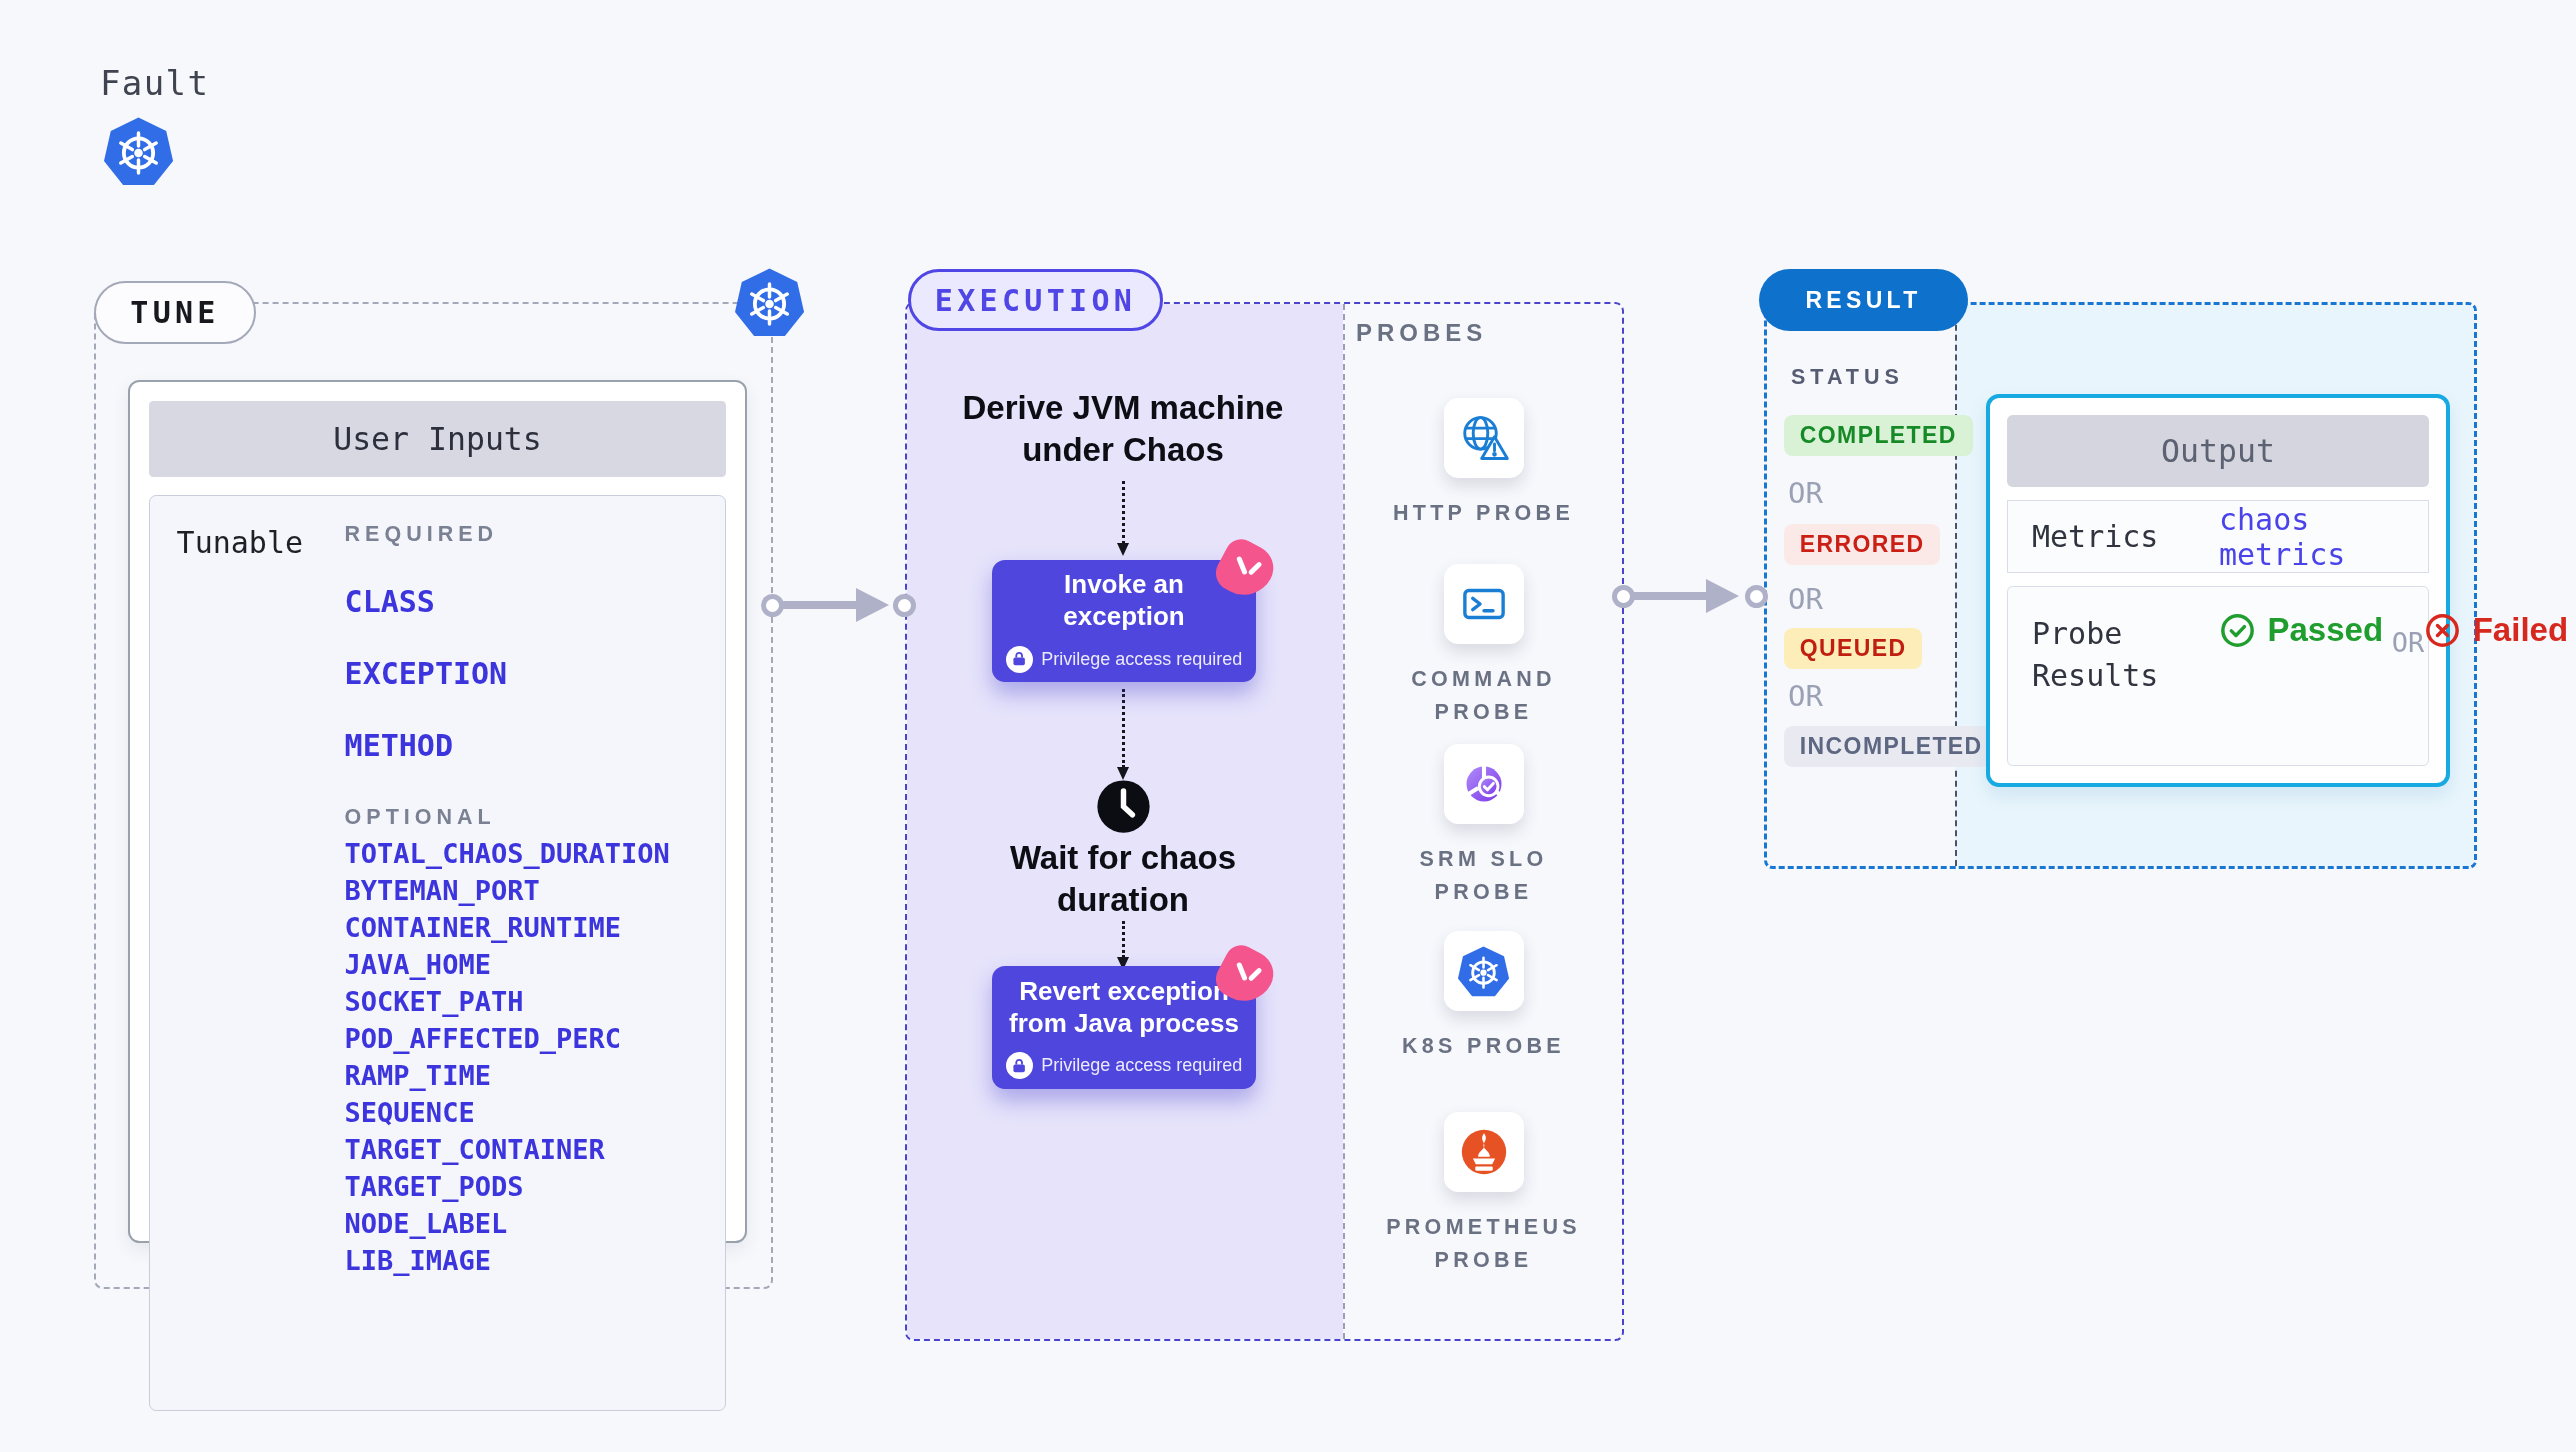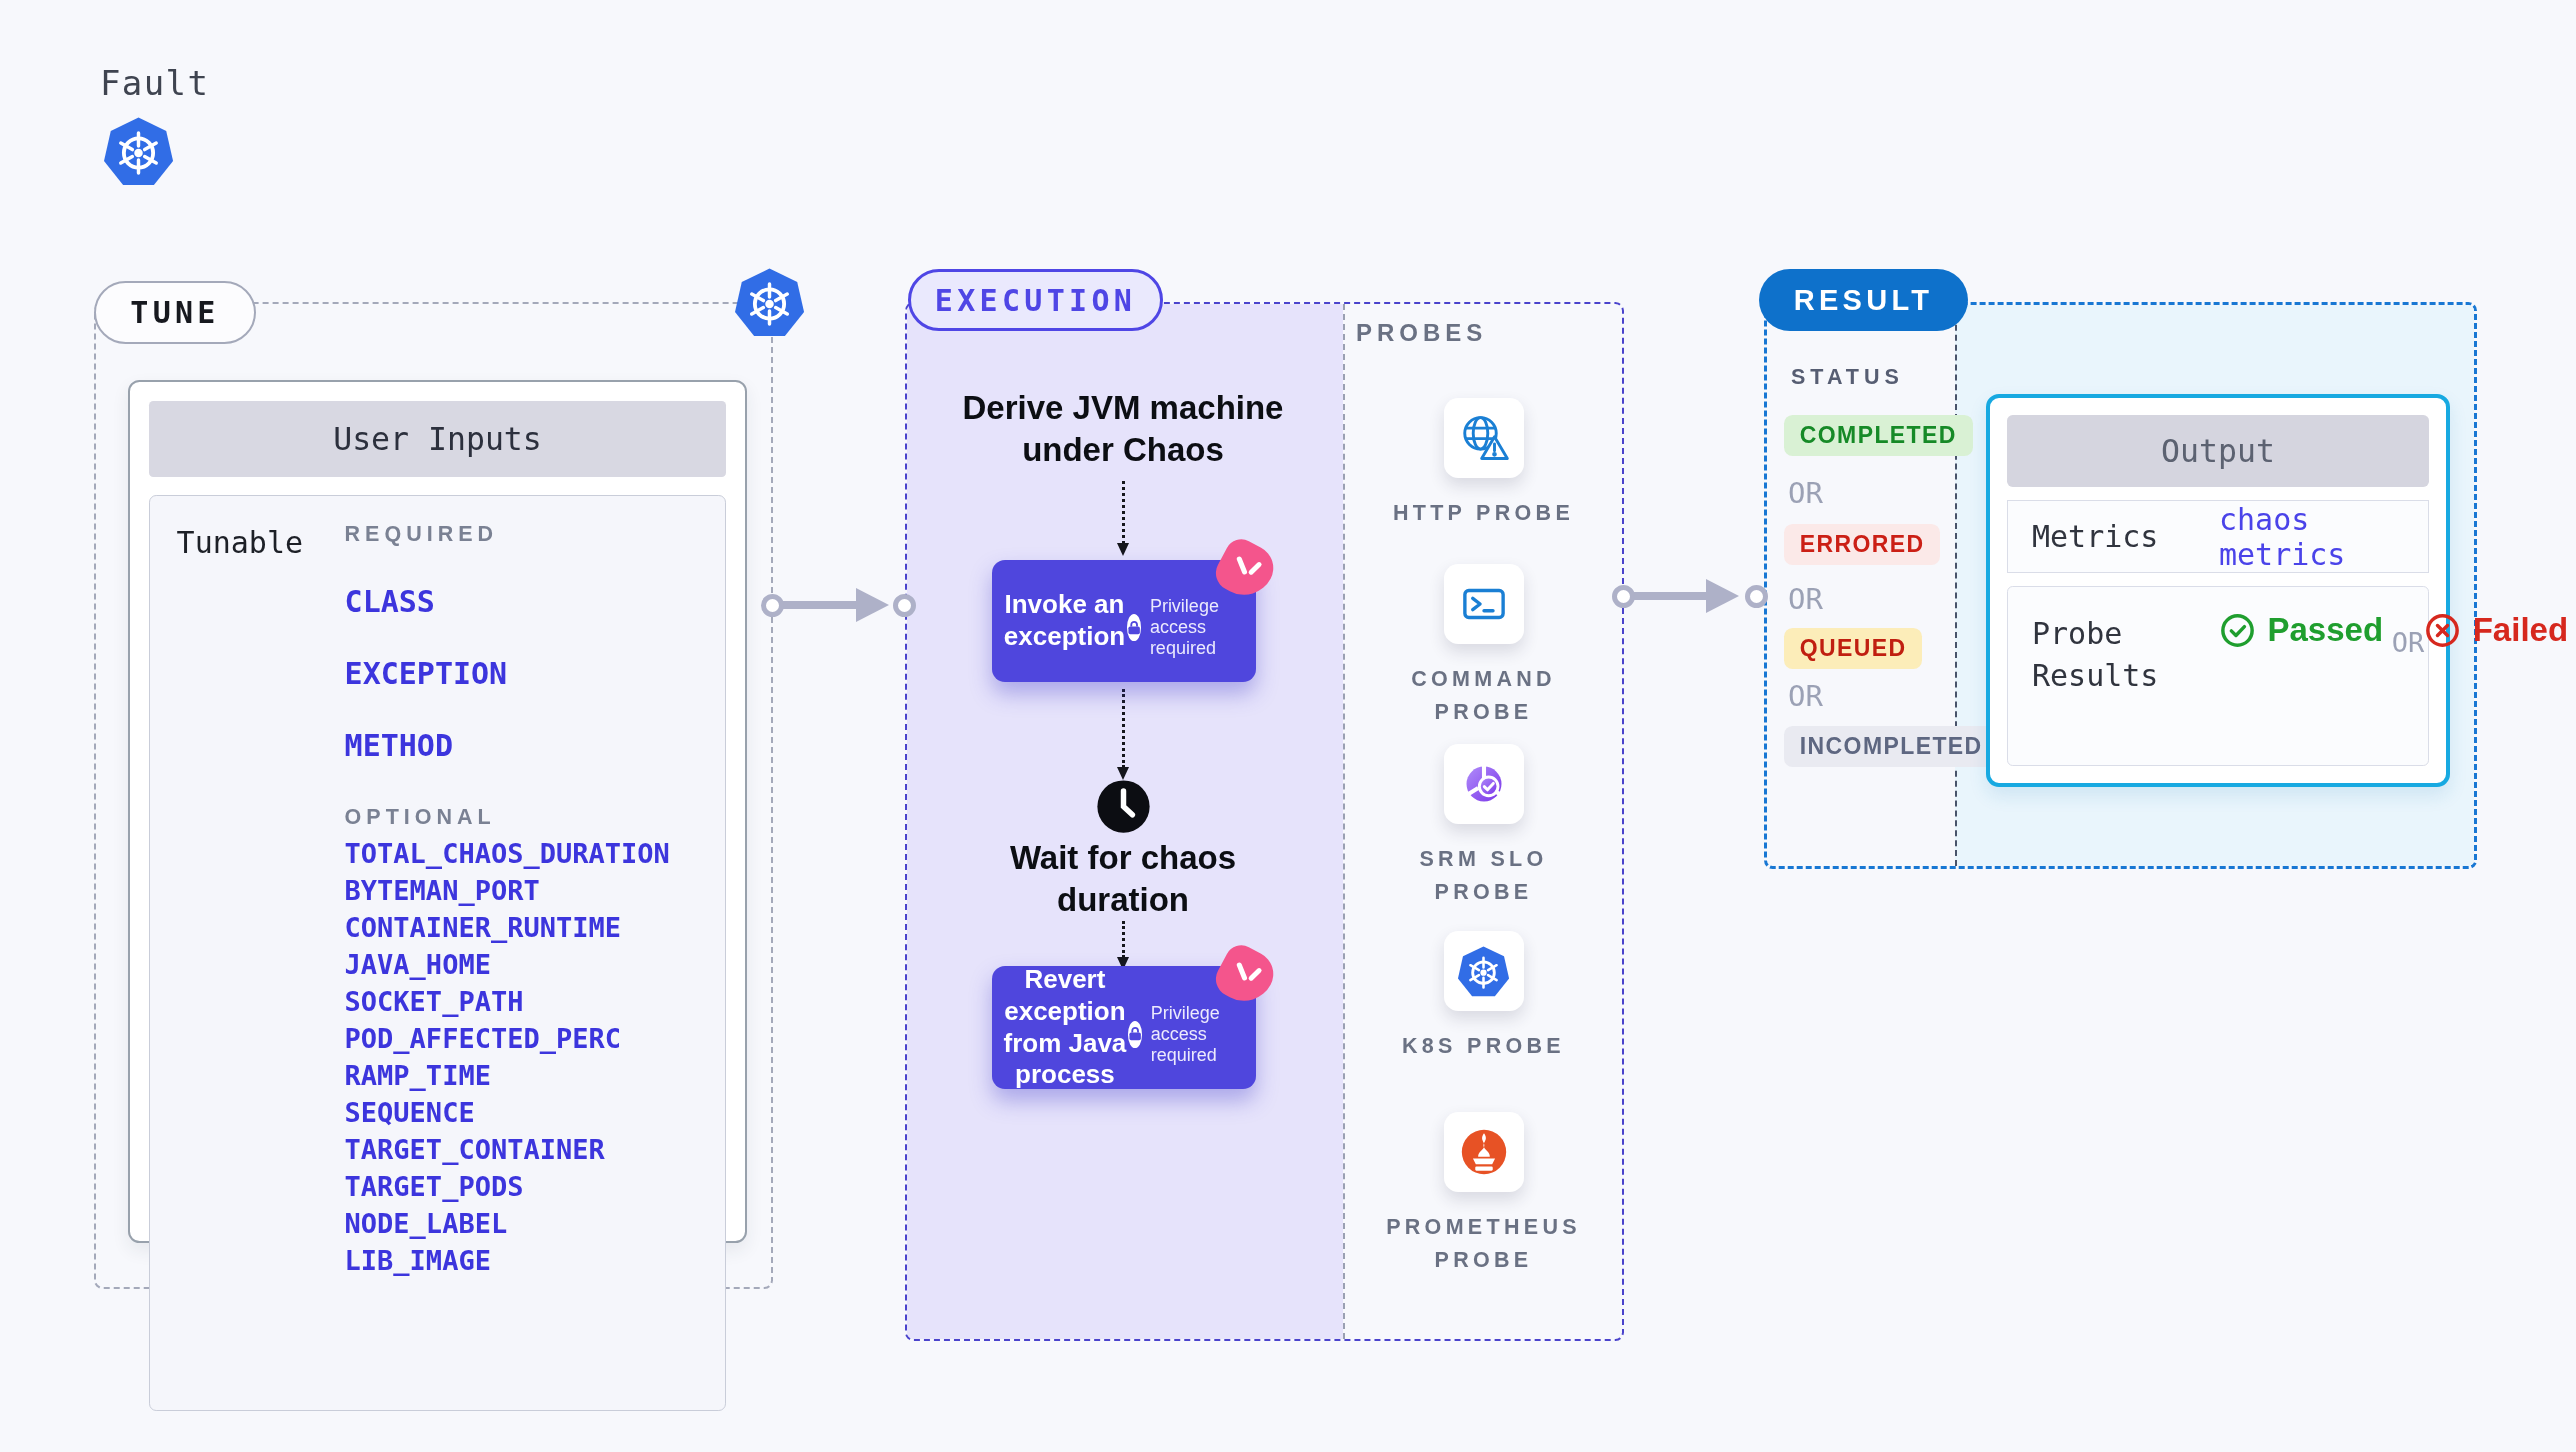--- a/index.html
+++ b/index.html
@@ -43,21 +43,21 @@
   .probes-divider{position:absolute;left:436px;top:0;bottom:0;width:0;border-left:2.1px dashed #9aa0b2;}
   .exec-pill{left:908px;top:269px;width:255px;height:62px;background:#eae9fd;border:3.6px solid #4f46e5;
              font-size:30px;font-weight:bold;letter-spacing:4.3px;color:#4f46e5;}
   .flow-text{position:absolute;text-align:center;font-weight:bold;color:#0c0e13;font-size:33px;line-height:1.28;}
   .derive-text{left:958px;top:387px;width:330px;}
   .wait-text{left:994px;top:837px;width:258px;}
   .dotted{position:absolute;width:0;border-left:3.6px dotted #15161c;}
   .dotted .arrow-down{position:absolute;left:-7.9px;bottom:-11.5px;width:0;height:0;
       border-left:6.4px solid transparent;border-right:6.4px solid transparent;border-top:13px solid #15161c;}
   .action-box{position:absolute;width:264px;background:#4f46dd;border-radius:13px;color:#fff;
-      box-shadow:0 11.5px 21.5px rgba(64,58,200,.35);display:flex;flex-direction:row;align-items:center;
+      box-shadow:0 11.5px 21.5px rgba(64,58,200,.35);display:flex;flex-direction:column;align-items:center;
       justify-content:center;padding:18.6px 10px;z-index:3;}
   .action-title{font-size:26px;font-weight:bold;text-align:center;line-height:1.22;}
   .action-note{margin-top:13px;display:flex;align-items:center;gap:8.6px;}
   .action-note-text{font-size:18px;color:#eceafd;}
   .lock-badge{width:27px;height:27px;border-radius:50%;background:#fff;display:flex;align-items:center;justify-content:center;}
   .litmus{position:absolute;top:-17px;right:-15.8px;width:53px;height:53px;background:#f4558c;
           border-radius:17px 24px 31.5px 18.6px;transform:rotate(28deg);z-index:4;}
   .litmus span{position:absolute;background:#fff;border-radius:2.9px;}
   .litmus .t1{width:18.6px;height:5px;left:11.5px;top:21.5px;transform:rotate(40deg);}
   .litmus .t2{width:5px;height:15.8px;left:31.5px;top:13px;transform:rotate(18deg);}
@@ -75,21 +75,21 @@
   .h-arrow .head{position:absolute;top:-17px;width:0;height:0;border-top:17px solid transparent;
                  border-bottom:17px solid transparent;border-left:33px solid #aeb1c8;}
   .h-arrow .dot{position:absolute;top:-11.5px;width:23px;height:23px;border-radius:50%;background:#fff;
                 border:5px solid #aeb1c8;}
 
   
   .result-box{left:1764px;top:302px;width:713px;height:567px;border:3.6px dashed #1877d3;overflow:hidden;}
   .result-fill{position:absolute;left:188px;top:0;bottom:0;right:0;background:#e9f5fc;}
   .result-divider{position:absolute;left:188px;top:0;bottom:0;width:0;border-left:2.1px dashed #49536a;}
   .result-pill{left:1759px;top:269px;width:209px;height:62px;background:#0e71cb;
-               font-size:29px;font-weight:bold;letter-spacing:4.3px;color:#ffffff;}
+               font-size:23px;font-weight:bold;letter-spacing:4.3px;color:#ffffff;}
   .status-label{position:absolute;left:1791px;top:365px;font-size:21.5px;font-weight:600;letter-spacing:5px;color:#565d72;}
   .status-badge{position:absolute;left:1784px;padding:7.2px 15.8px;border-radius:8.6px;
                 font-size:23px;font-weight:800;letter-spacing:1.4px;}
   .status-or{position:absolute;left:1788px;font-size:29px;color:#9ba1b5;}
   .s-completed{top:415px;background:#d9f1d4;color:#168a27;}
   .s-errored{top:524px;background:#fbe9e8;color:#cb1f15;}
   .s-queued{top:628px;background:#fcedb9;color:#c01f10;}
   .s-incompleted{top:726px;background:#e9eaf1;color:#5e6781;}
   .or1{top:476px;} .or2{top:582px;} .or3{top:679px;}
 

